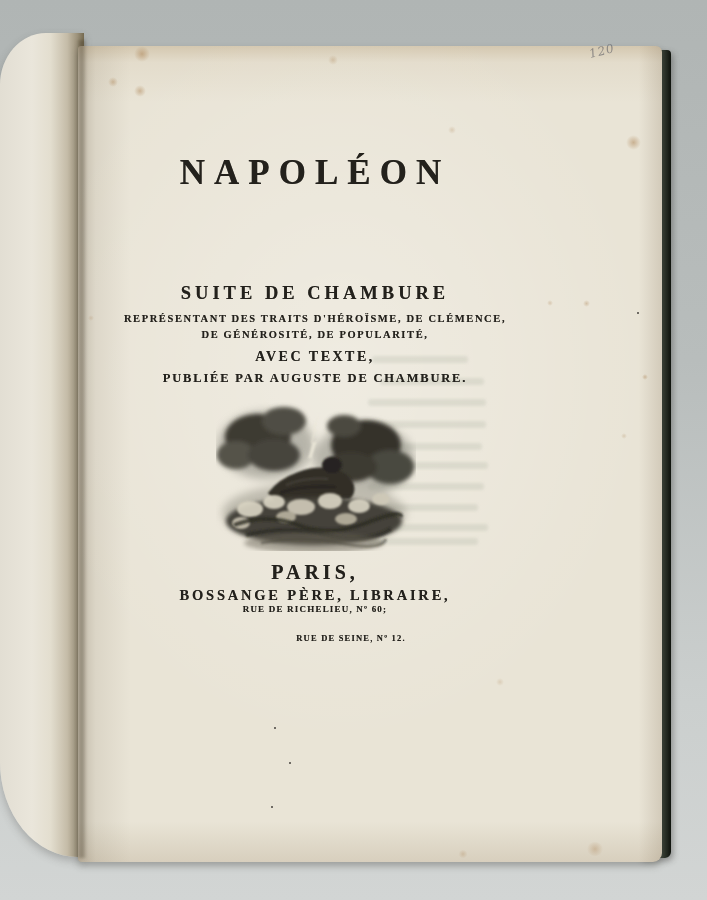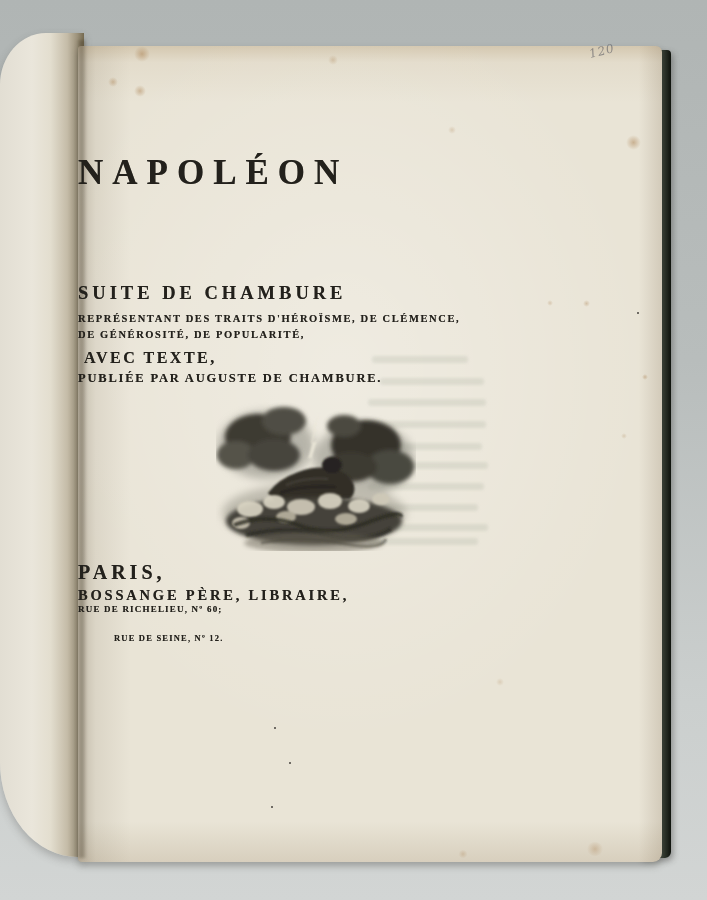--- a/index.html
+++ b/index.html
@@ -22,29 +22,29 @@
     border-radius:3px 6px 9px 4px;
     background:
       radial-gradient(ellipse 430px 520px at 45% 40%, rgba(255,255,255,.28), rgba(255,255,255,0) 72%),
       linear-gradient(90deg, rgba(96,82,58,.30) 0%, rgba(96,82,58,.10) 3%, rgba(96,82,58,0) 9%),
       linear-gradient(270deg, rgba(120,100,72,.20) 0%, rgba(120,100,72,0) 4%),
       linear-gradient(180deg, rgba(152,118,66,.26) 0%, rgba(152,118,66,.07) 2%, rgba(152,118,66,0) 7%),
       linear-gradient(0deg, rgba(136,112,78,.18) 0%, rgba(136,112,78,0) 5%),
       #e9e4d6;
     box-shadow:0 4px 7px rgba(60,60,55,.35);}
   
-  .line{position:absolute;left:78px;width:474px;color:#23211c;
+  .line{position:absolute;left:78px;width:474px;text-align:center;color:#23211c;
     font-weight:bold;white-space:nowrap;z-index:6;text-shadow:0 0 .5px rgba(35,33,28,.55);}
   .t-napoleon{top:153px;font-size:35px;letter-spacing:9px;}
   .t-et{top:210px;font-size:11px;letter-spacing:3px;}
   .t-contemp{top:235px;font-size:29px;letter-spacing:5px;}
   .t-suite{top:283px;font-size:18.5px;letter-spacing:4px;}
   .t-rep{top:313px;font-size:10.5px;letter-spacing:1.6px;}
   .t-gen{top:329px;font-size:10.5px;letter-spacing:1.6px;}
-  .t-avec{top:349px;font-size:16px;letter-spacing:2.5px;padding-left:6px;}
+  .t-avec{top:349px;font-size:14px;letter-spacing:2.5px;}
   .t-publiee{top:371px;font-size:12.5px;letter-spacing:1.8px;}
   .t-paris{top:561px;font-size:20px;letter-spacing:4px;}
   .t-boss1{top:587px;font-size:14.5px;letter-spacing:2.8px;}
   .t-rue1{top:604px;font-size:9px;letter-spacing:1.2px;}
   .t-boss2{top:618px;font-size:13.5px;letter-spacing:2.2px;}
   .t-rue2{top:633px;font-size:8.5px;letter-spacing:1.2px;padding-left:36px;}
   .t-date{top:646px;font-size:11px;letter-spacing:1.5px;}
   .pencil{position:absolute;left:589px;top:44px;z-index:6;transform:rotate(-14deg);
     font-style:italic;font-size:12px;font-weight:normal;color:rgba(96,96,102,.62);
     letter-spacing:1px;font-family:"DejaVu Serif", serif;}

